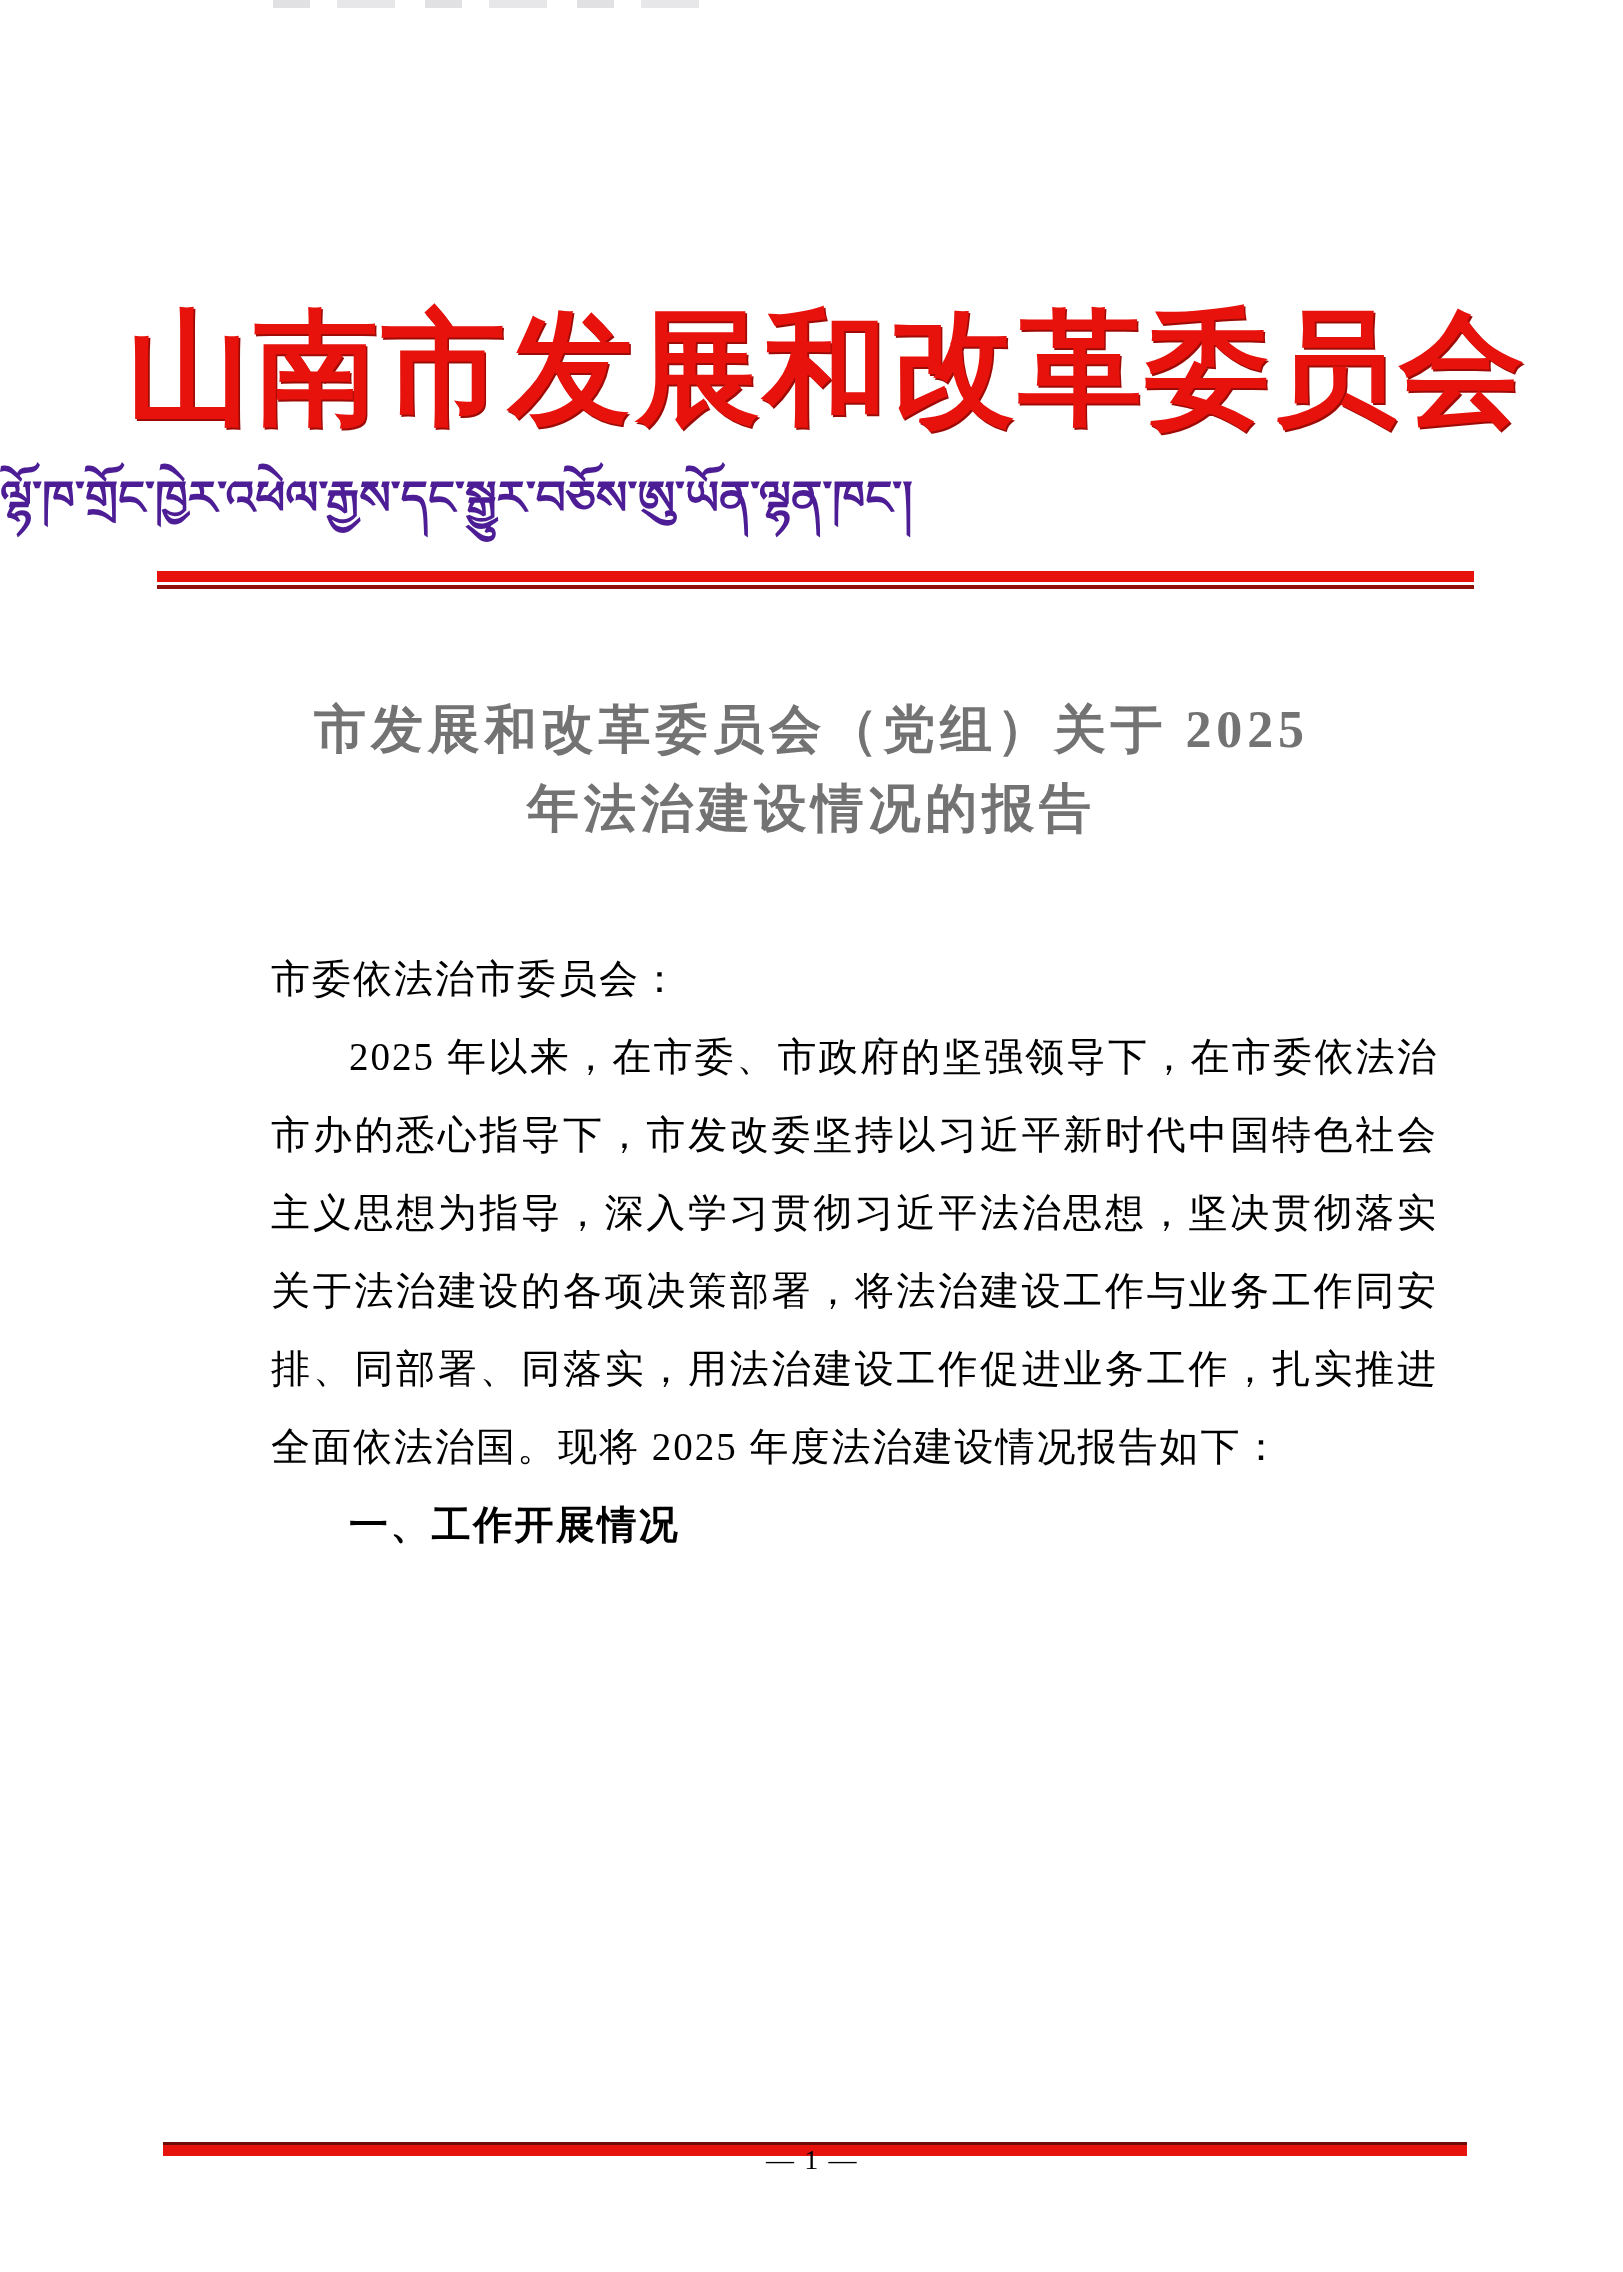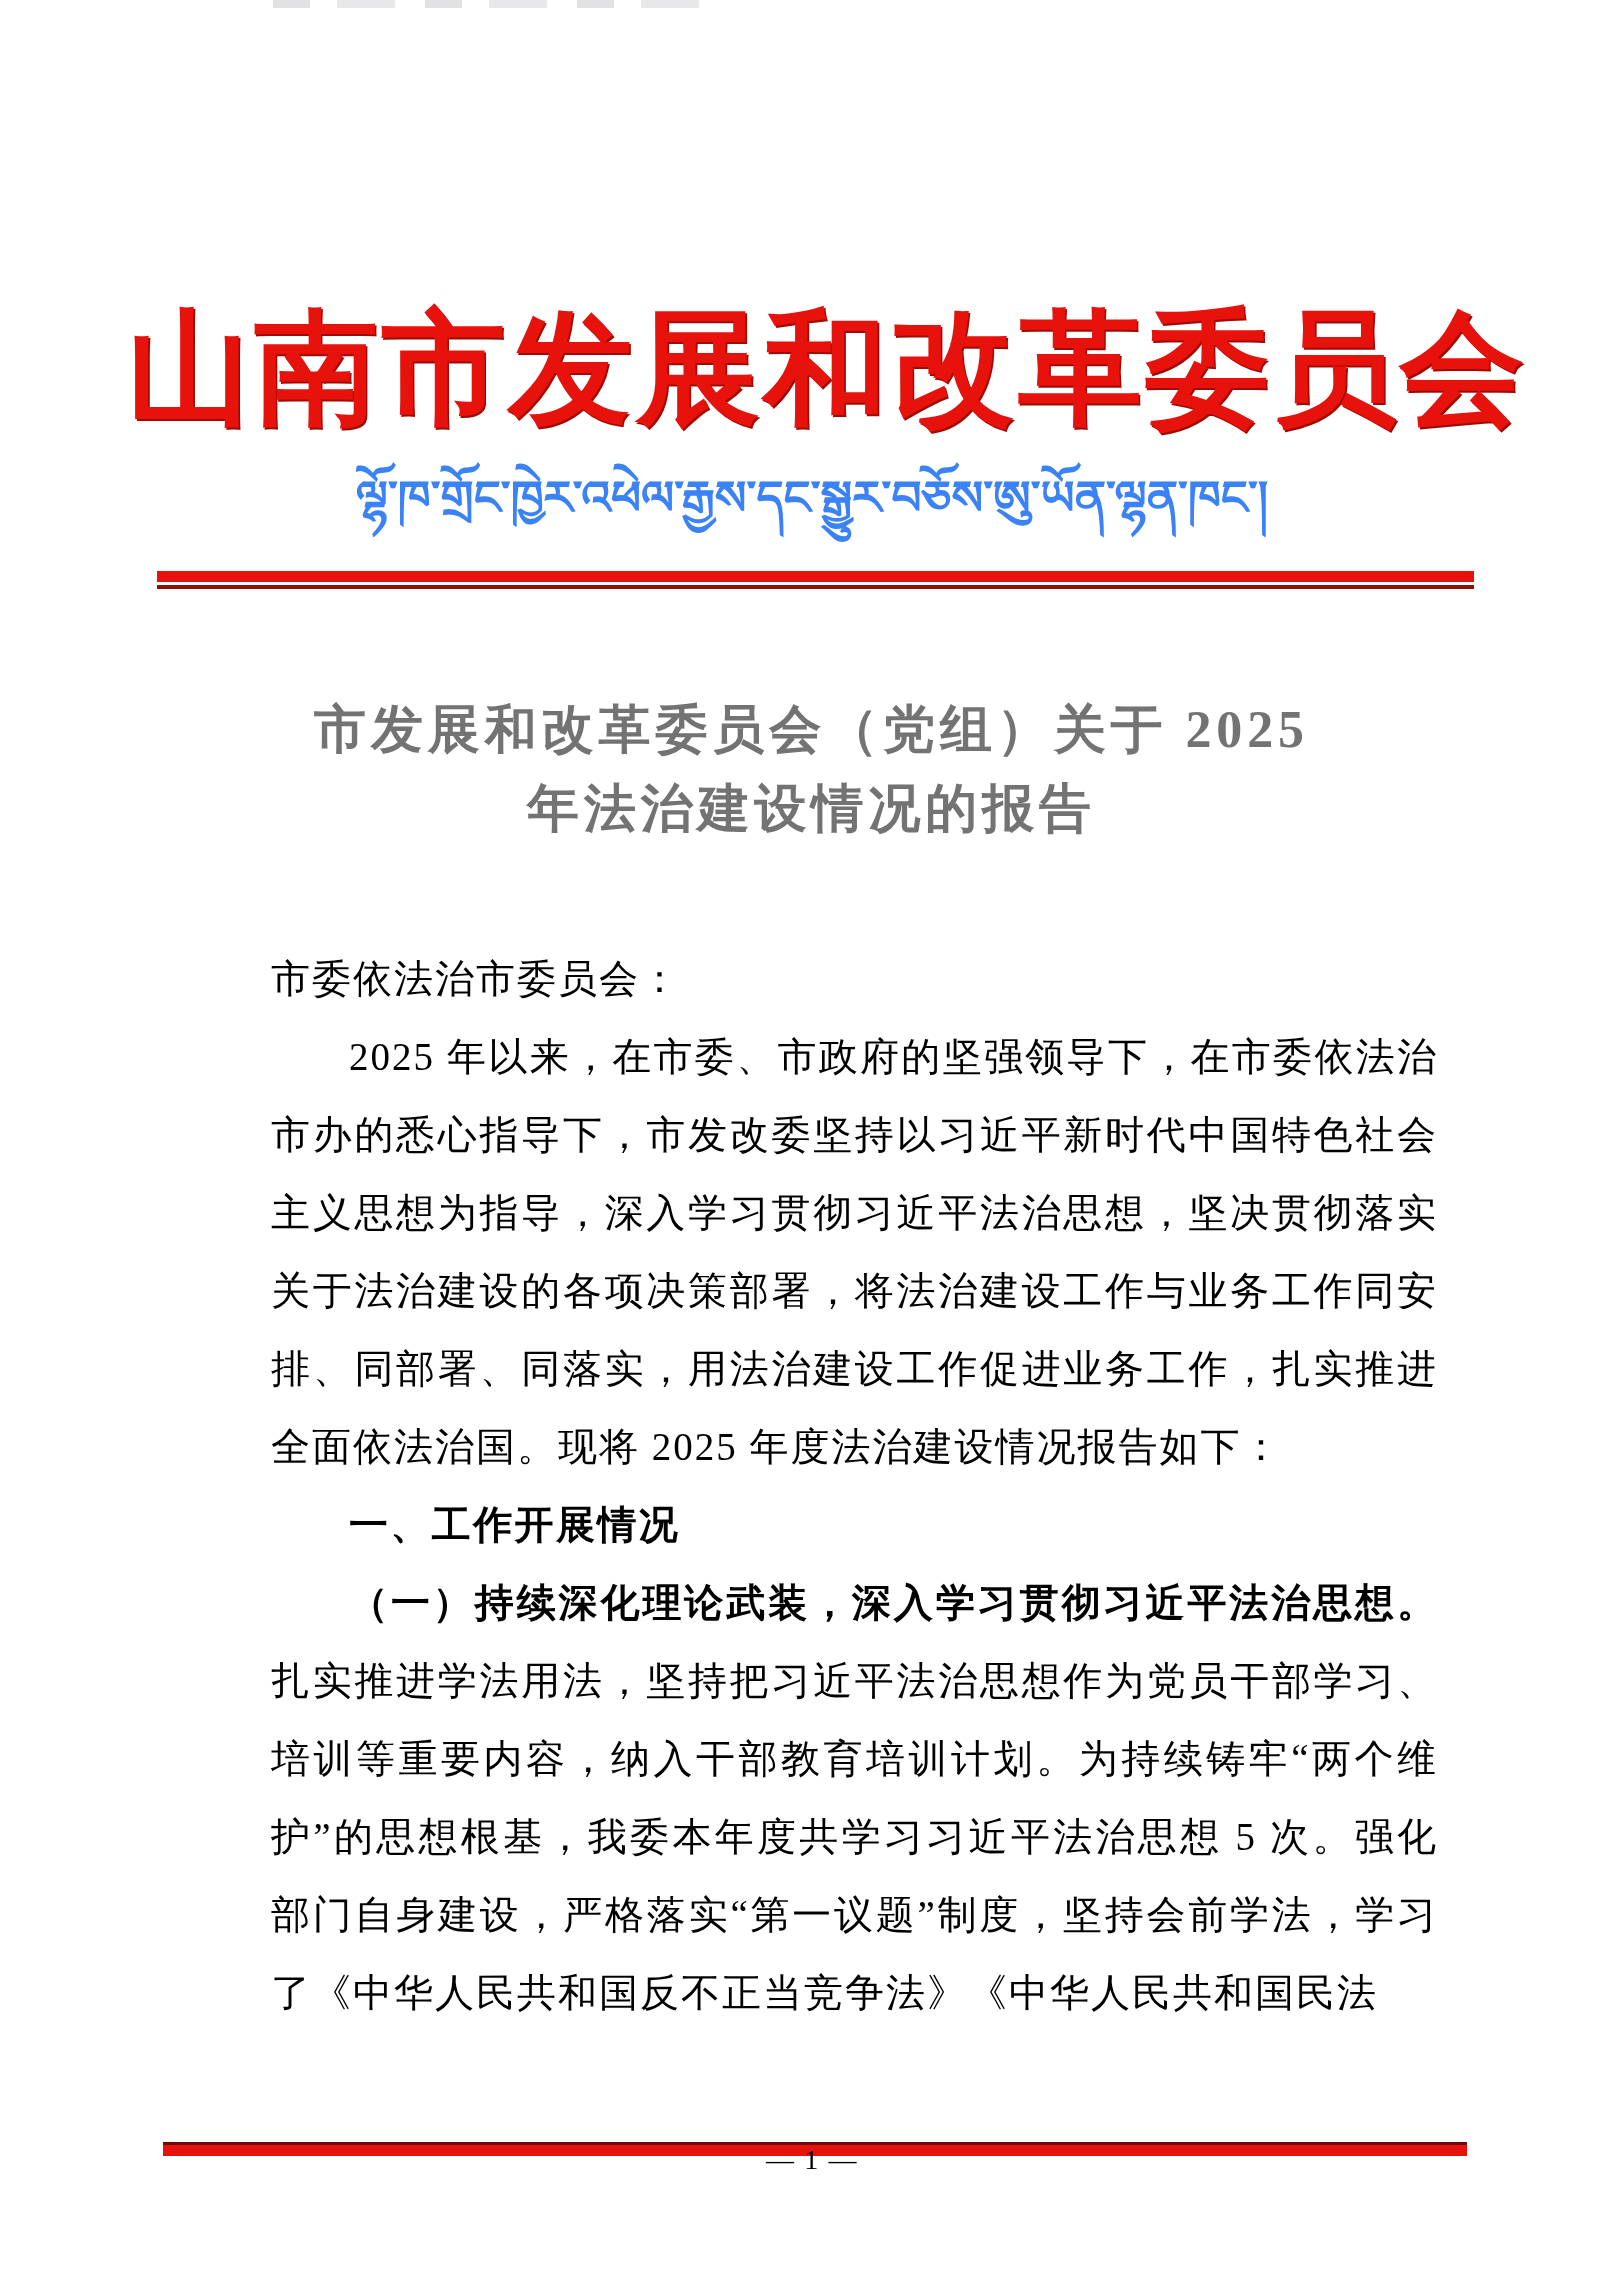--- a/index.html
+++ b/index.html
@@ -48,25 +48,24 @@
     color: #e8120c;
     text-shadow: 1.6px 2.4px 0 #9e0b06;
     white-space: nowrap;
   }
   .letterhead-tibetan {
     position: absolute;
     top: 437px;
     left: 0;
     width: 100%;
     margin: 0;
-    text-align: center;
     font-size: 47px;
     line-height: 122px;
     font-weight: bold;
-    color: #3b82f6;
+    color: #4c1d95;
     white-space: nowrap;
   }
 
   .header-divider {
     position: absolute;
     top: 571px;
     left: 157px;
     width: 1317px;
   }
   .divider-thick-line {
@@ -162,20 +161,19 @@
 
   <div class="doc-title">
     <div>市发展和改革委员会（党组）关于 2025</div>
     <div>年法治建设情况的报告</div>
   </div>
 
   <div class="body-text">
     <p>市委依法治市委员会：</p>
     <p class="para-indent">2025 年以来，在市委、市政府的坚强领导下，在市委依法治市办的悉心指导下，市发改委坚持以习近平新时代中国特色社会主义思想为指导，深入学习贯彻习近平法治思想，坚决贯彻落实关于法治建设的各项决策部署，将法治建设工作与业务工作同安排、同部署、同落实，用法治建设工作促进业务工作，扎实推进全面依法治国。现将 2025 年度法治建设情况报告如下：</p>
     <p class="para-indent section-heading">一、工作开展情况</p>
-    <p class="para-indent"><span class="subsection-lead">（一）持续深化理论武装，深入学习贯彻习近平法治思想。</span><span>扎实推进学法用法，坚持把习近平法治思想作为党员干部学习、培训等重要内容，纳入干部教育培训计划。为持续铸牢“两个维护”的思想根基，我委本年度共学习习近平法治思想 5 次。强化部门自身建设，严格落实“第一议题”制度，坚持会前学法，学习了《中华人民共和国反不正当竞争法》《中华人民共和国民法</span></p>
   </div>
 
   <div class="footer-line"></div>
   <div class="page-number">— 1 —</div>
 
 </div>
 
 
 </body></html>

